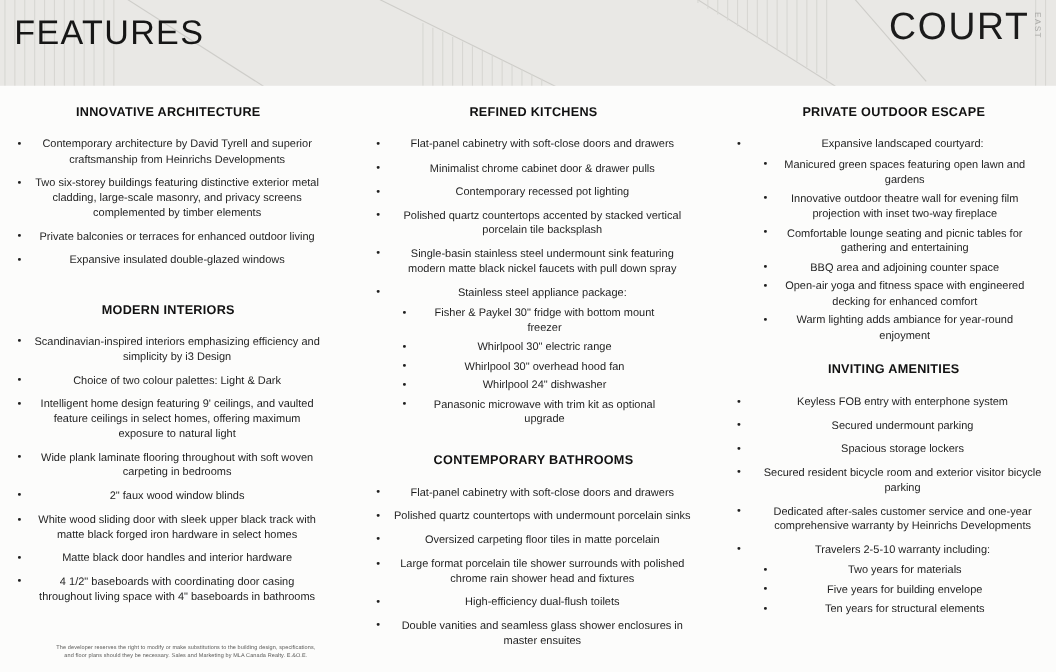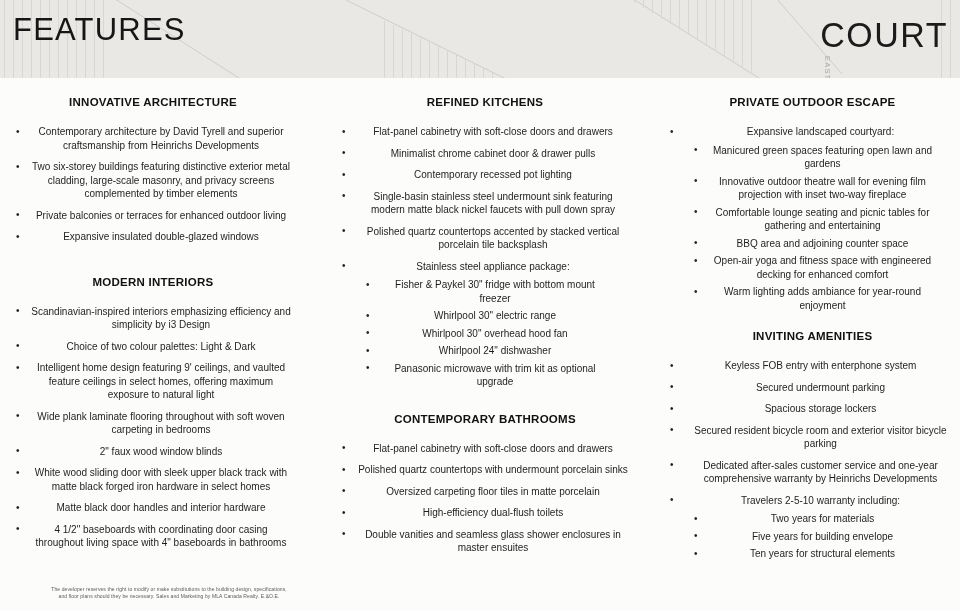--- a/index.html
+++ b/index.html
@@ -11,21 +11,21 @@
   }
   .page{position:relative;width:876px;height:611px;text-align:center;}
 
   
   .band{position:absolute;top:0;left:0;width:960px;height:78px;background:#e9e8e5;overflow:hidden;}
   .band svg{position:absolute;top:0;left:0;}
   .page-title{
     position:absolute;left:13px;top:13px;margin:0;
     font-size:31px;font-weight:500;letter-spacing:1.2px;color:#161616;line-height:1.1;
   }
-  .logo{position:absolute;right:12px;top:18px;display:flex;align-items:flex-start;flex-direction:column;}
+  .logo{position:absolute;right:12px;top:7px;display:flex;align-items:flex-start;}
   .logo-primary{
     font-size:34px;font-weight:400;letter-spacing:1.5px;color:#1b1b1b;line-height:1;
     transform:scaleY(1.02);
   }
   .logo-secondary{
     writing-mode:vertical-rl;text-orientation:mixed;
     font-size:7.5px;letter-spacing:1.2px;color:#a9a9a6;
     margin-left:3px;margin-top:4px;
   }
 
@@ -144,37 +144,38 @@
           </ul>
         </div>
       </section>
     <section class="col col-1">
         <div class="section section-0">
           <h2>REFINED KITCHENS</h2>
           <ul>
             <li><span>Flat-panel cabinetry with soft-close doors and drawers</span></li>
             <li><span>Minimalist chrome cabinet door &amp; drawer pulls</span></li>
             <li><span>Contemporary recessed pot lighting</span></li>
+            <li><span>Polished quartz countertops accented by stacked vertical porcelain tile backsplash</span></li>
             <li><span>Single-basin stainless steel undermount sink featuring modern matte black nickel faucets with pull down spray</span></li>
-            <li><span>Polished quartz countertops accented by stacked vertical porcelain tile backsplash</span></li>
             <li><span>Stainless steel appliance package:</span><ul class="sub">
                 <li><span>Fisher &amp; Paykel 30" fridge with bottom mount freezer</span></li>
                 <li><span>Whirlpool 30" electric range</span></li>
                 <li><span>Whirlpool 30" overhead hood fan</span></li>
                 <li><span>Whirlpool 24" dishwasher</span></li>
                 <li><span>Panasonic microwave with trim kit as optional upgrade</span></li>
               </ul></li>
           </ul>
         </div>
         <div class="section section-1">
           <h2>CONTEMPORARY BATHROOMS</h2>
           <ul>
             <li><span>Flat-panel cabinetry with soft-close doors and drawers</span></li>
             <li><span>Polished quartz countertops with undermount porcelain sinks</span></li>
             <li><span>Oversized carpeting floor tiles in matte porcelain</span></li>
+            <li><span>Large format porcelain tile shower surrounds with polished chrome rain shower head and fixtures</span></li>
             <li><span>High-efficiency dual-flush toilets</span></li>
             <li><span>Double vanities and seamless glass shower enclosures in master ensuites</span></li>
           </ul>
         </div>
       </section>
     <section class="col col-2">
         <div class="section section-0">
           <h2>PRIVATE OUTDOOR ESCAPE</h2>
           <ul>
             <li><span>Expansive landscaped courtyard:</span><ul class="sub">

